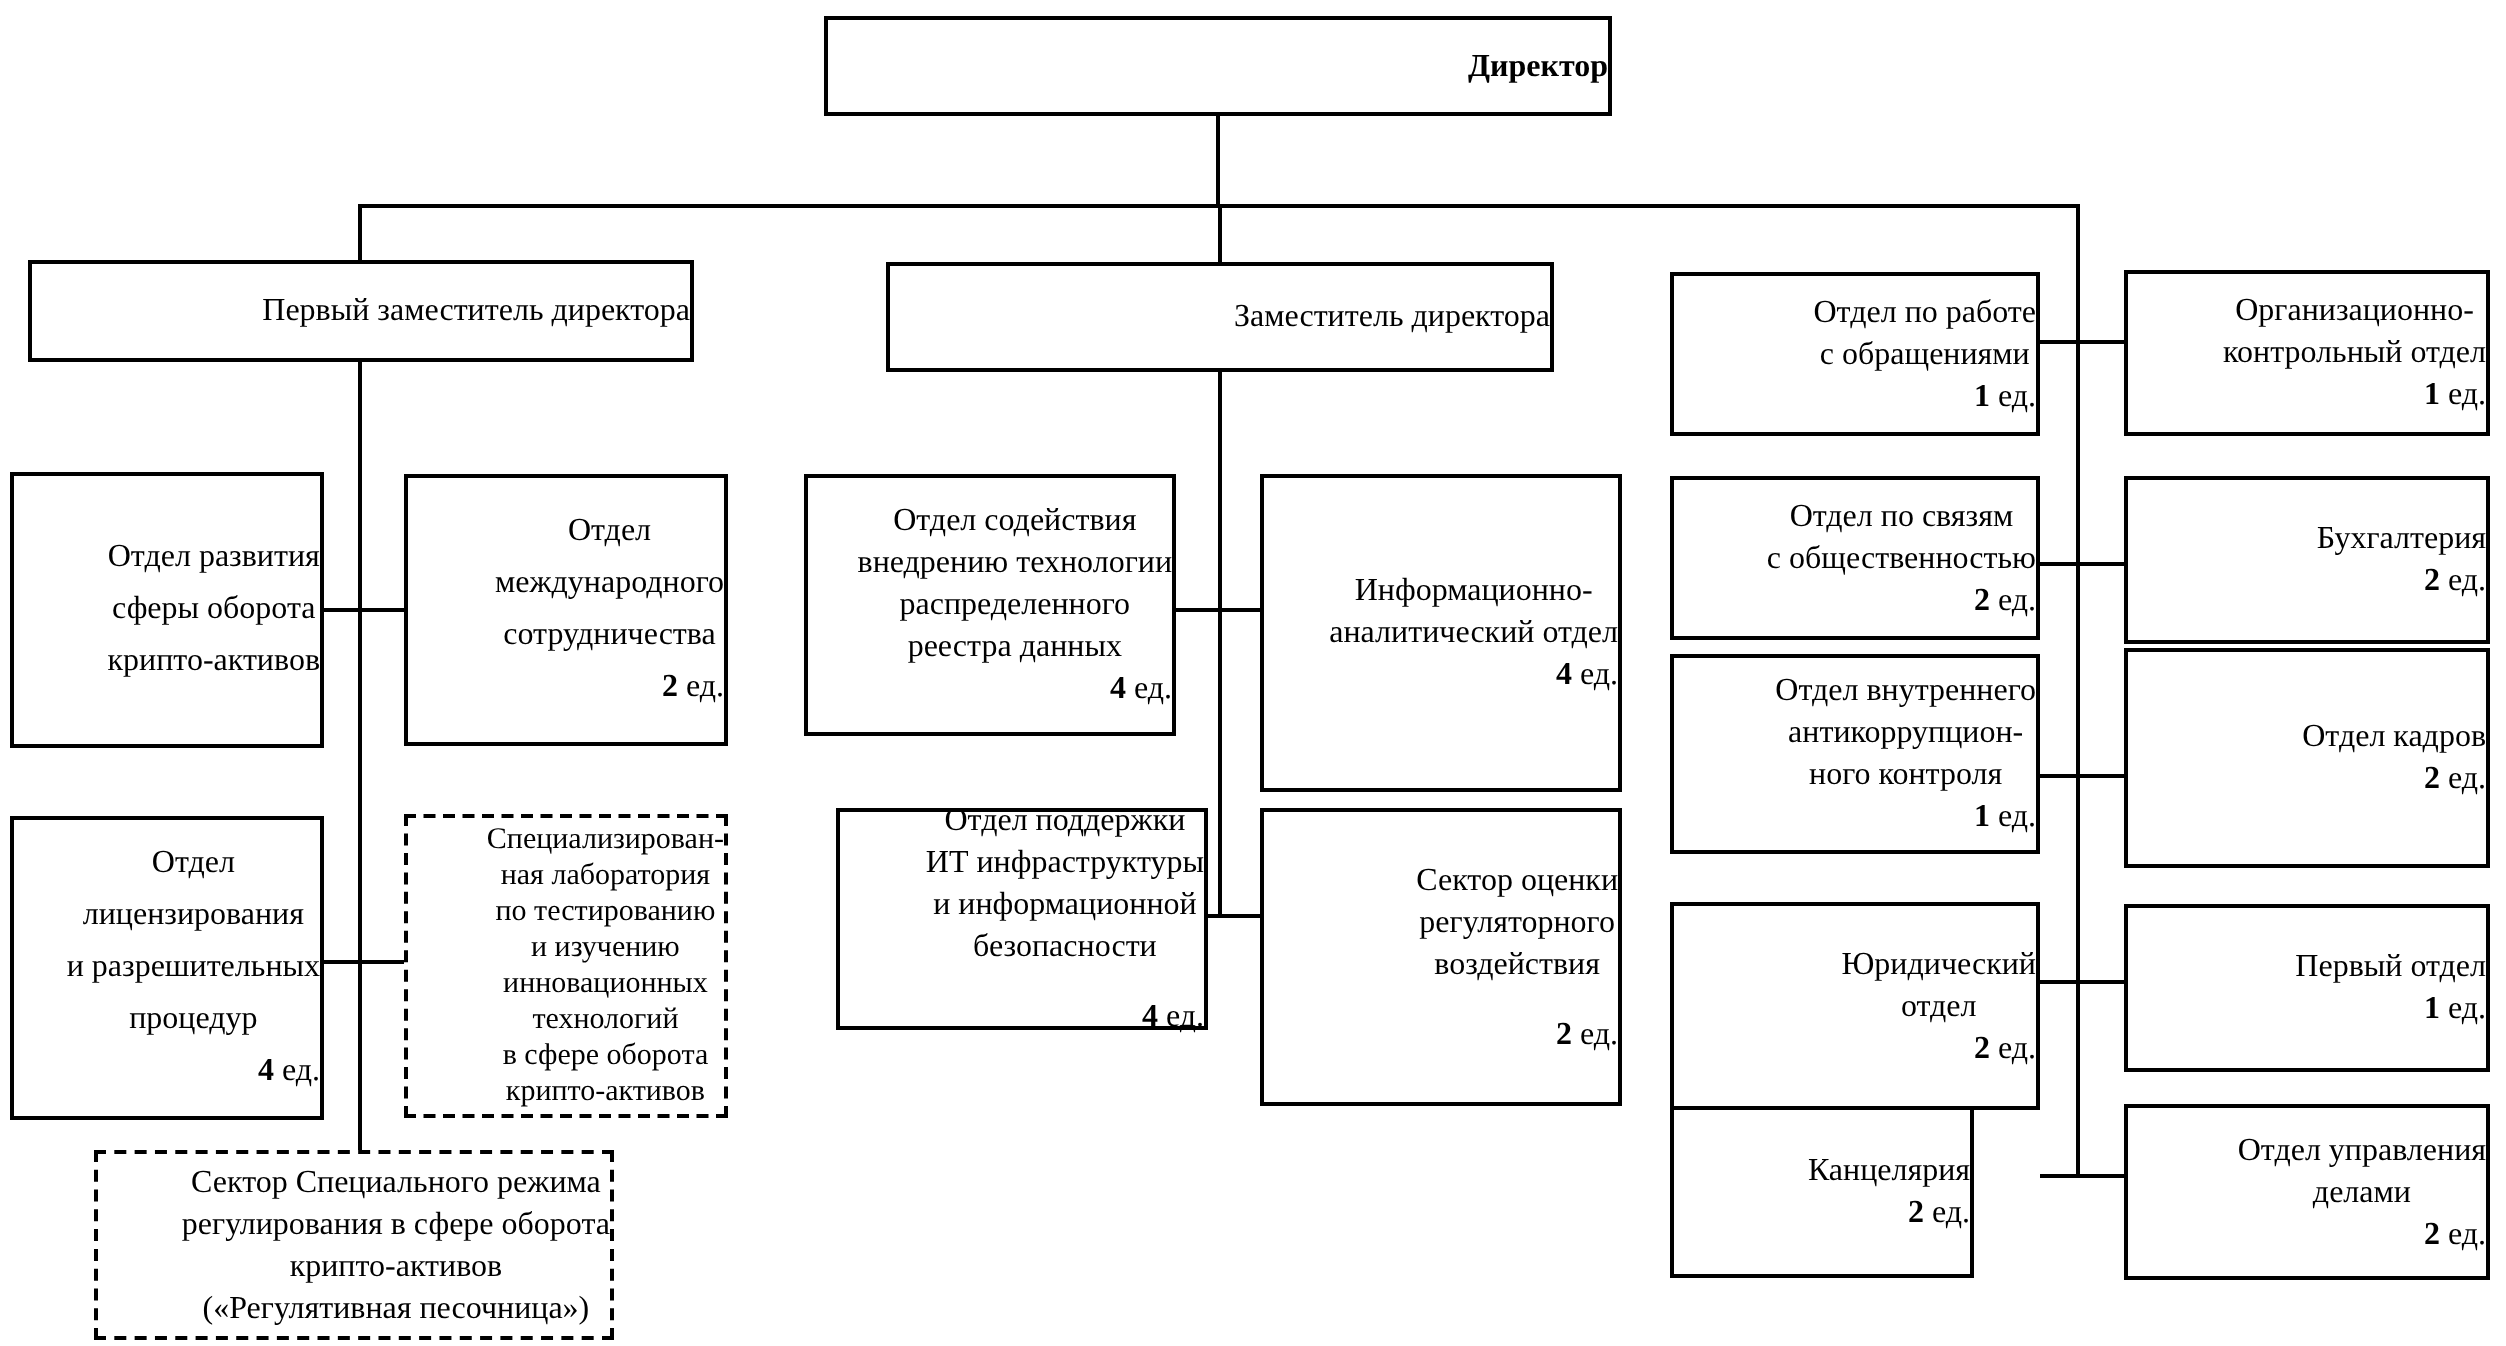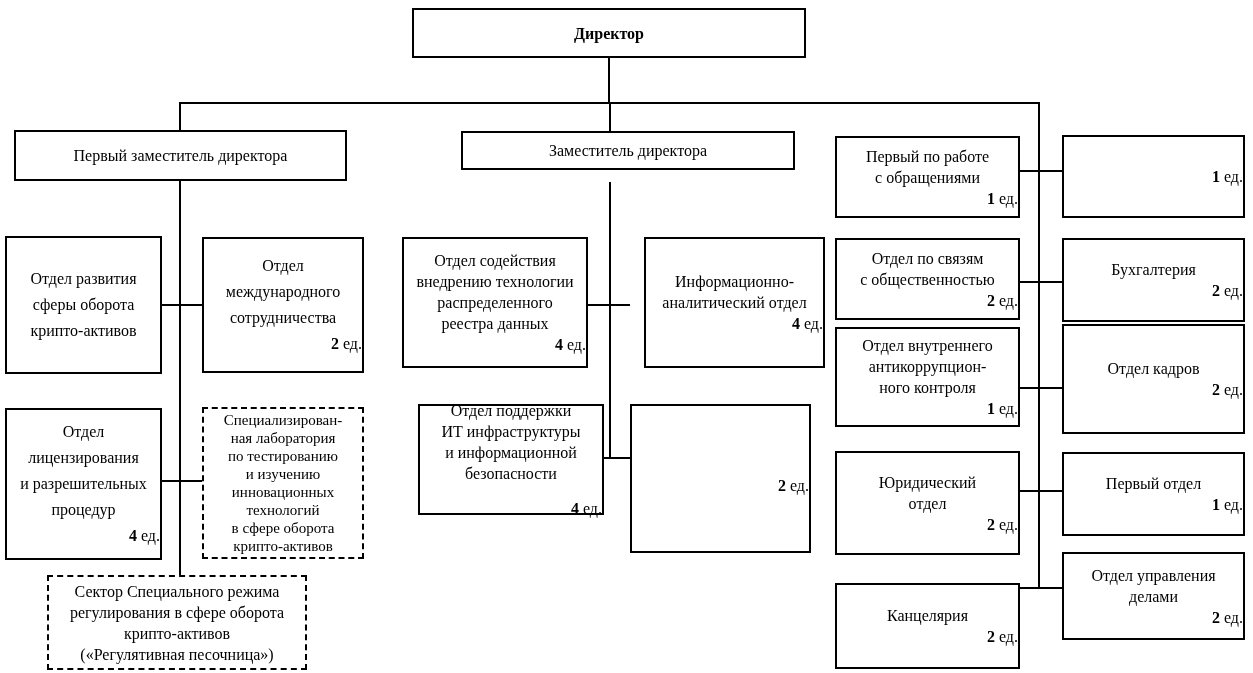--- a/index.html
+++ b/index.html
@@ -4,21 +4,21 @@
 <style>
   html,body { margin:0; padding:0; background:#ffffff; }
   .canvas {
     position:relative; width:1253px; height:673px; background:#ffffff;
     font-family:"Liberation Serif","DejaVu Serif",serif; color:#000;
   }
   .node {
     position:absolute; box-sizing:border-box; background:#ffffff;
     border:2px solid #000;
     display:flex; flex-direction:column; justify-content:center;
-    text-align:center; font-size:16px; line-height:21px;
+    text-align:center; font-size:16px; line-height:21px;align-items:flex-end;
   }
   .node .title { white-space:pre-line; }
   .node.bold-title .title { font-weight:bold; }
   .node.dashed { border-style:dashed;font-family:Liberation Serif, serif; }
   .node.loose { line-height:26px; }
   .node.tight { line-height:18px; font-size:15px; }
   .count { text-align:right; }
   .count .num { font-weight:bold; }
   .node.gap .count { margin-top:14px; }
   .hline, .vline { position:absolute; background:#000; }
@@ -48,21 +48,21 @@
   <div class="hline" style="left:1020px;top:587px;width:42px"></div>
 
   <div class="node bold-title" style="left:412px;top:8px;width:394px;height:50px">
     <div class="title">Директор</div>
   </div>
 
   <div class="node" style="left:14px;top:130px;width:333px;height:51px">
     <div class="title">Первый заместитель директора</div>
   </div>
 
-  <div class="node" style="left:461px;top:131px;width:334px;height:39px">
+  <div class="node" style="left:443px;top:131px;width:334px;height:55px">
     <div class="title">Заместитель директора</div>
   </div>
 
   <div class="node loose" style="left:5px;top:236px;width:157px;height:138px">
     <div class="title">Отдел развития
 сферы оборота
 крипто-активов</div>
   </div>
 
   <div class="node loose" style="left:202px;top:237px;width:162px;height:136px">
@@ -99,40 +99,43 @@
   </div>
 
   <div class="node" style="left:402px;top:237px;width:186px;height:131px">
     <div class="title">Отдел содействия
 внедрению технологии
 распределенного
 реестра данных</div>
     <div class="count"><span class="num">4</span> <span>ед.</span></div>
   </div>
 
-  <div class="node" style="left:644px;top:237px;width:181px;height:131px">
+  <div class="node" style="left:630px;top:237px;width:181px;height:159px">
     <div class="title">Информационно-
 аналитический отдел</div>
     <div class="count"><span class="num">4</span> <span>ед.</span></div>
   </div>
 
   <div class="node gap" style="left:418px;top:404px;width:186px;height:111px">
     <div class="title">Отдел поддержки
 ИТ инфраструктуры
 и информационной
 безопасности</div>
     <div class="count"><span class="num">4</span> <span>ед.</span></div>
   </div>
 
   <div class="node gap" style="left:630px;top:404px;width:181px;height:149px">
+    <div class="title">Сектор оценки
+регуляторного
+воздействия</div>
     <div class="count"><span class="num">2</span> <span>ед.</span></div>
   </div>
 
   <div class="node" style="left:835px;top:136px;width:185px;height:82px">
-    <div class="title">Первый по работе
+    <div class="title">Отдел по работе
 с обращениями</div>
     <div class="count"><span class="num">1</span> <span>ед.</span></div>
   </div>
 
   <div class="node" style="left:835px;top:238px;width:185px;height:82px">
     <div class="title">Отдел по связям
 с общественностью</div>
     <div class="count"><span class="num">2</span> <span>ед.</span></div>
   </div>
 
@@ -142,26 +145,28 @@
 ного контроля</div>
     <div class="count"><span class="num">1</span> <span>ед.</span></div>
   </div>
 
   <div class="node" style="left:835px;top:451px;width:185px;height:104px">
     <div class="title">Юридический
 отдел</div>
     <div class="count"><span class="num">2</span> <span>ед.</span></div>
   </div>
 
-  <div class="node" style="left:835px;top:583px;width:185px;height:86px">
+  <div class="node" style="left:835px;top:553px;width:152px;height:86px">
     <div class="title">Канцелярия</div>
     <div class="count"><span class="num">2</span> <span>ед.</span></div>
   </div>
 
   <div class="node" style="left:1062px;top:135px;width:183px;height:83px">
+    <div class="title">Организационно-
+контрольный отдел</div>
     <div class="count"><span class="num">1</span> <span>ед.</span></div>
   </div>
 
   <div class="node" style="left:1062px;top:238px;width:183px;height:84px">
     <div class="title">Бухгалтерия</div>
     <div class="count"><span class="num">2</span> <span>ед.</span></div>
   </div>
 
   <div class="node" style="left:1062px;top:324px;width:183px;height:110px">
     <div class="title">Отдел кадров</div>

